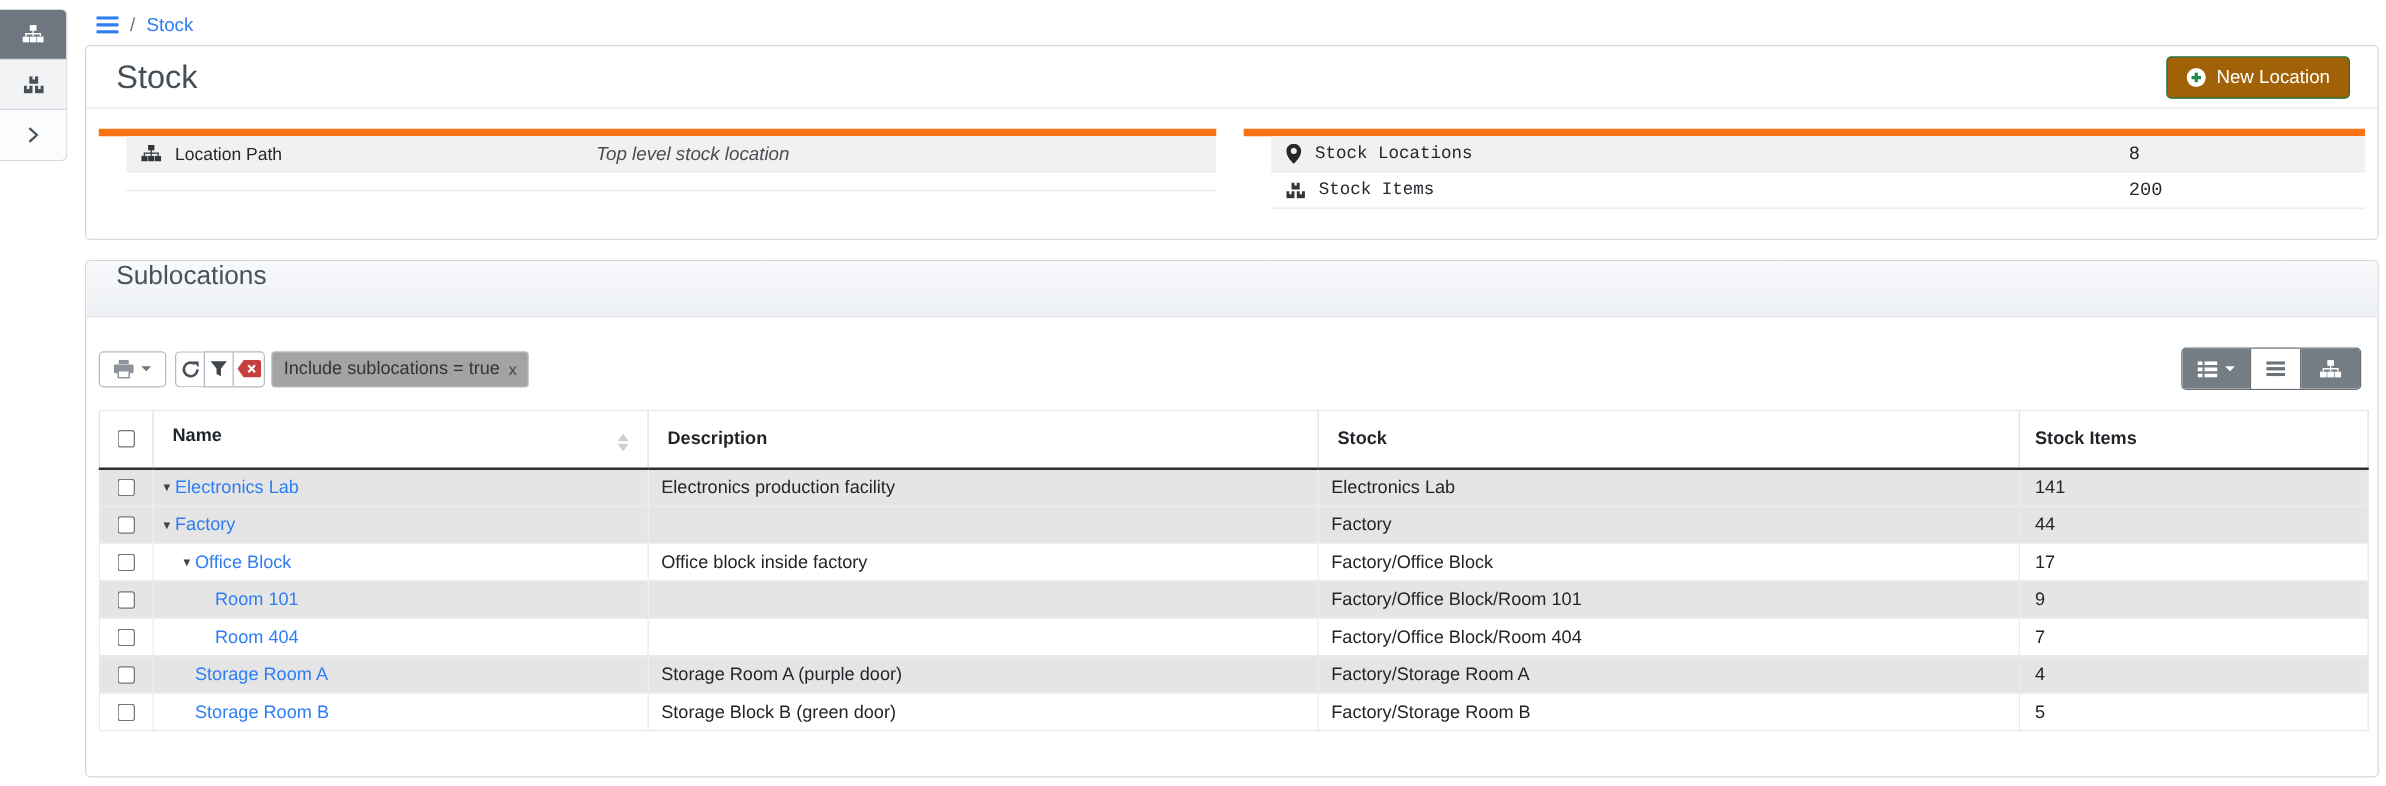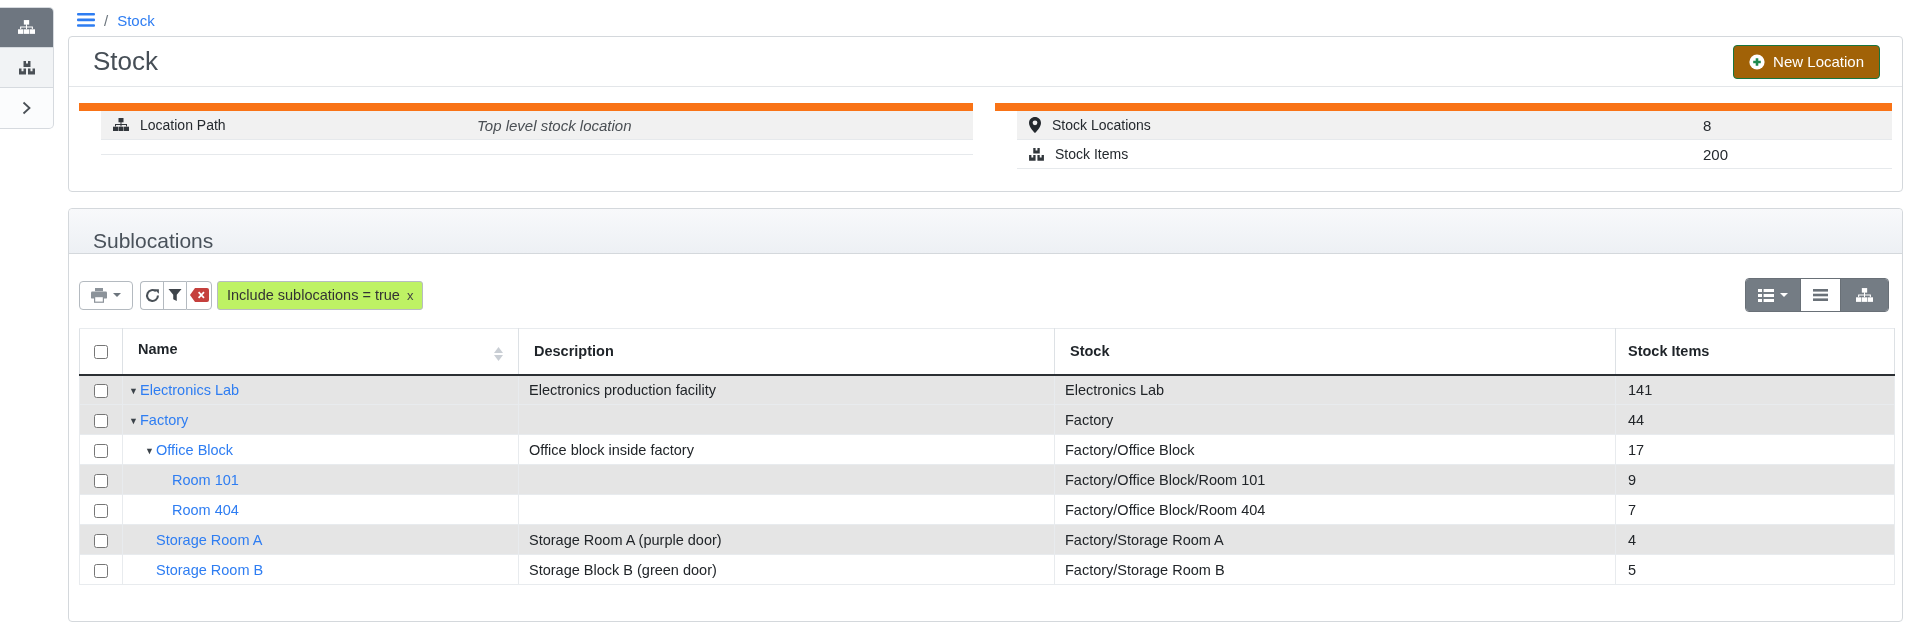--- a/index.html
+++ b/index.html
@@ -28,53 +28,53 @@
   .top-card { position:absolute; left:68px; top:36px; width:1835px; height:156px;
     background:#fff; border:1px solid #d4d8dc; border-radius:4px; }
   .title-row { height:50px; display:flex; align-items:center; justify-content:space-between;
     padding:0 22px 0 24px; border-bottom:1px solid #e3e6e9; }
   .page-title { font-size:26px; font-weight:500; color:#464e56; }
   .btn-green { display:flex; align-items:center; gap:8px; height:34px; padding:0 15px;
     background:#a16207; border:1px solid #177540; border-radius:4px; color:#fff;
     font-size:15px; cursor:pointer; font-family:inherit; }
 
   .panels { display:flex; align-items:flex-start; padding:16px 10px 0 10px; gap:22px; }
-  .panel { border-top:8px solid #f97316;padding-left:22px; }
+  .panel { border-top:6px solid #f97316;padding-left:22px; }
   .panel.left  { width:894px; }
-  .panel.right { width:897px; }
+  .panel.right { width:897px;font-family:Liberation Mono, monospace; }
   .prow { position:relative; height:29px; display:flex; align-items:center;
     padding:0 12px; gap:11px; font-size:14px; color:#24292e;
     border-bottom:1px solid #e6e9ec; background:#f1f1f1; }
   .prow.alt { background:#fff; }
   .prow.spacer { height:15px; background:#fff; }
   .pval { position:absolute; font-size:15px; color:#24292e; }
   .panel.left  .pval { left:376px; font-style:italic; color:#4a4f54; }
   .panel.right .pval { left:686px; }
 
   
   .sub-card { position:absolute; left:68px; top:208px; width:1835px; height:414px;
     background:#fff; border:1px solid #d4d8dc; border-radius:4px; }
-  .sub-header { height:45px; display:flex; align-items:flex-end; padding-left:24px;
+  .sub-header { height:45px; display:flex; align-items:flex-start; padding-left:24px;
     background:linear-gradient(#f8f9fb,#edf0f4); border-bottom:1px solid #d4d8dc;
     border-radius:4px 4px 0 0; font-size:21px; font-weight:500; color:#49515a; }
   .sub-body { padding:0 10px; }
 
   .toolbar { margin-top:24px; display:flex; align-items:center; }
   .tb-btn { height:29px; background:#fff; border:1px solid #b4bac0; display:flex;
     align-items:center; justify-content:center; cursor:pointer; }
   .print-btn { width:54px; border-radius:4px; gap:6px; }
   .caret-down { width:0; height:0; border-left:4px solid transparent;
     border-right:4px solid transparent; border-top:4px solid #6c757d; }
   .btn-group { display:flex; margin-left:7px; }
   .btn-group .tb-btn { width:23px; border-right:none; }
   .btn-group .tb-btn:first-child { border-radius:4px 0 0 4px; }
   .btn-group .tb-btn:last-child { width:26px; border-right:1px solid #b4bac0;
     border-radius:0 4px 4px 0; }
   .chip { margin-left:5px; height:29px; display:flex; align-items:center; gap:7px;
-    padding:0 9px; background:#bef264; border:1px solid #b7bcc1; border-radius:3px;
+    padding:0 9px; background:#a3a3a3; border:1px solid #b7bcc1; border-radius:3px;
     font-size:14.5px; color:#333; }
   .chip-x { font-size:13px; color:#444; cursor:pointer; }
 
   .view-group { margin-left:auto; margin-right:3px; display:flex; height:34px;
     border-radius:4px; overflow:hidden; border:1px solid #697077; }
   .view-btn { background:#747c84; display:flex; align-items:center; justify-content:center;
     gap:6px; cursor:pointer; border-right:1px solid #697077; }
   .view-btn:last-child { border-right:none; }
   .view-btn.w1 { width:55px; } .view-btn.w2 { width:40px; } .view-btn.w3 { width:47px; }
   .view-btn.current { background:#fff; }

